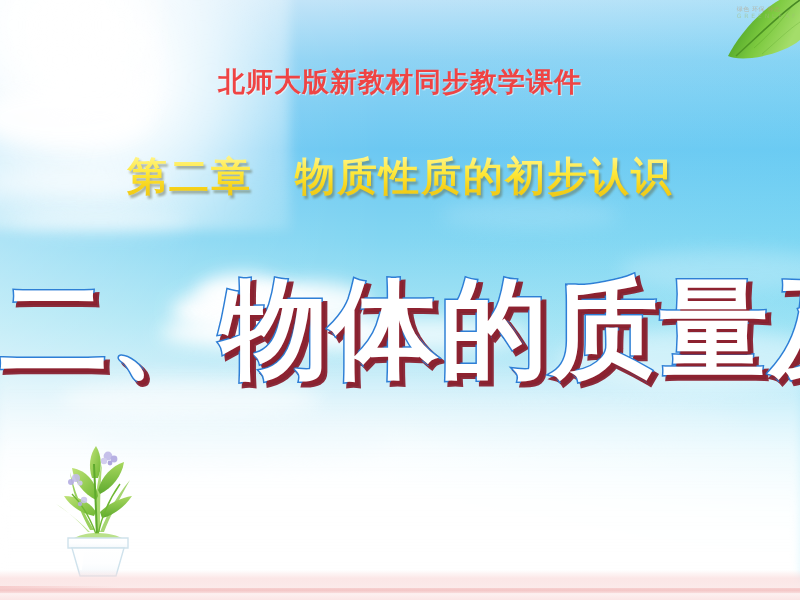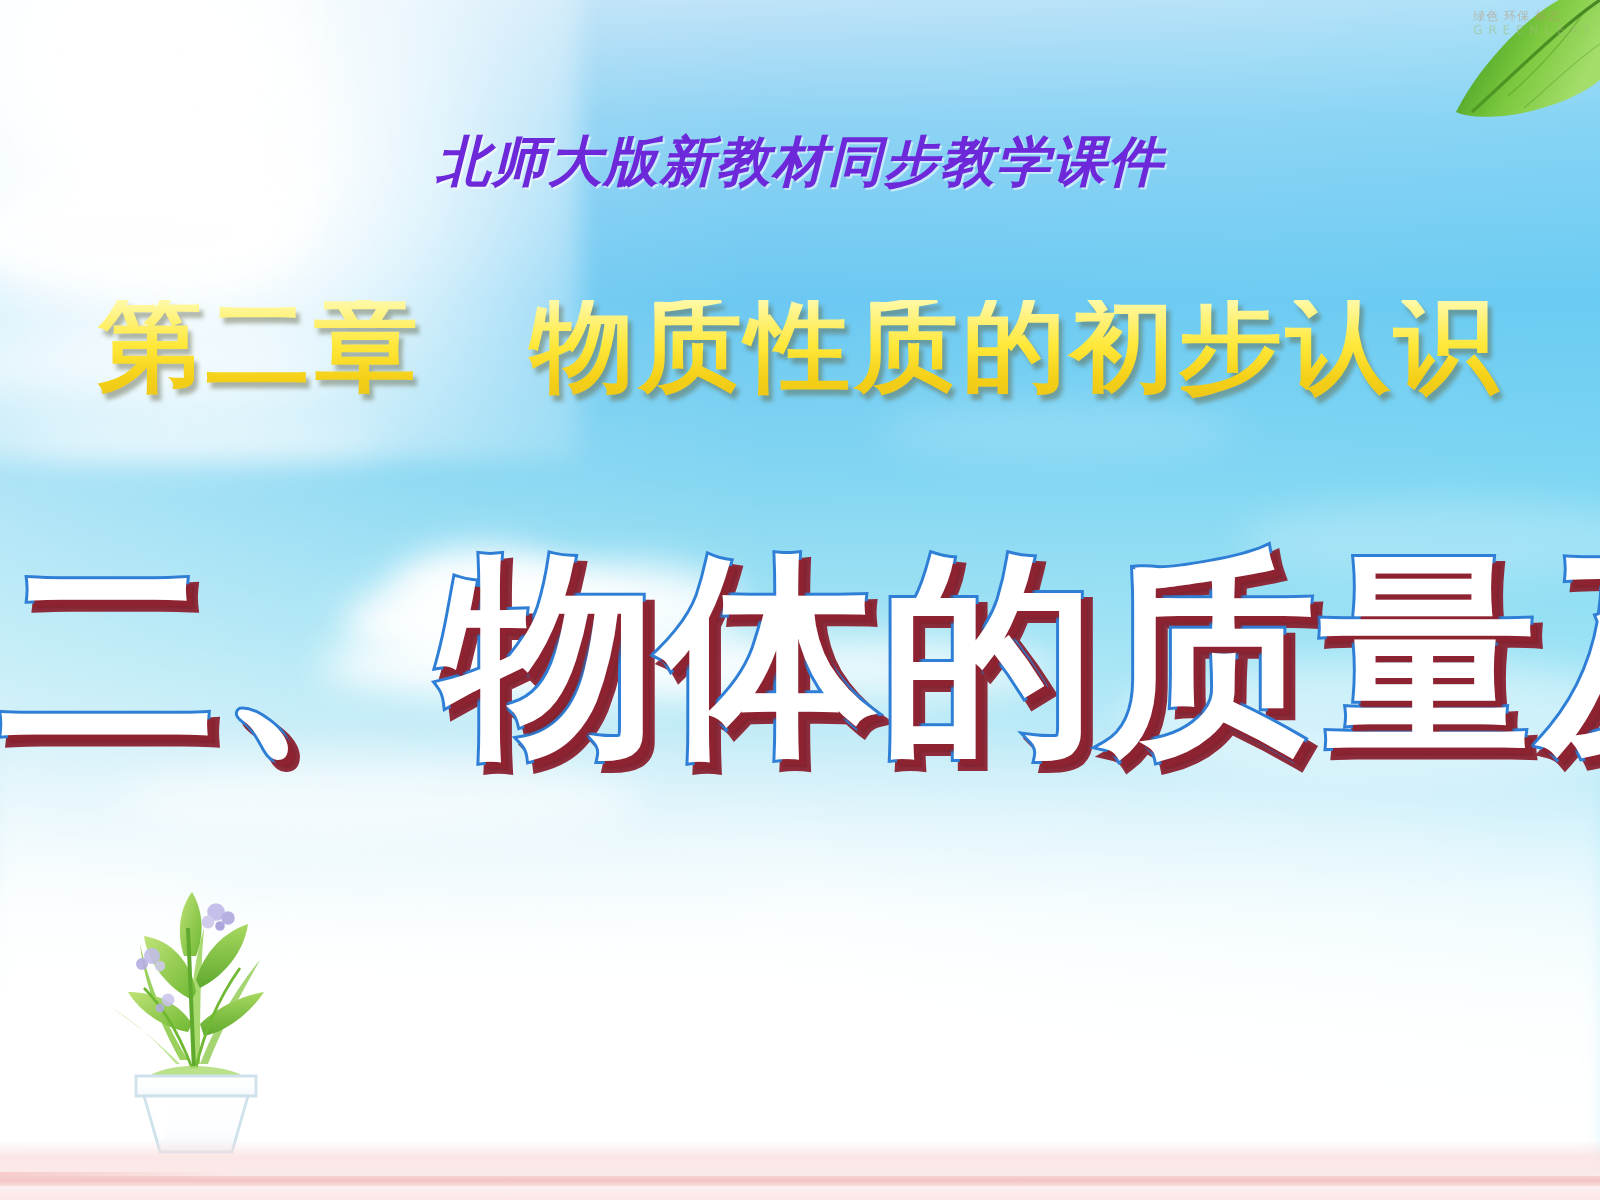--- a/index.html
+++ b/index.html
@@ -189,36 +189,35 @@
     position: absolute;
     left: 0;
     top: 60px;
     width: 800px;
     text-align: center;
     font-family: "DejaVu Sans", "Liberation Sans", sans-serif;
     font-weight: bold;
     font-size: 27px;
     line-height: 44px;
     letter-spacing: 1px;
-    color: #6d28d9;
+    color: #ef4444;
     text-shadow: 1px 1px 0 rgba(255,255,255,0.55);
     white-space: nowrap;
     user-select: none;
-    font-style: italic;
   }
 
   .chapter {
     position: absolute;
     left: 0;
     top: 150px;
     width: 800px;
     text-align: center;
-    font-family: Liberation Mono, monospace;
+    font-family: Liberation Serif, serif;
     font-weight: bold;
-    font-size: 52px;
+    font-size: 40px;
     line-height: 54px;
     letter-spacing: 2px;
     white-space: nowrap;
     user-select: none;
 
     color: #ffe93a;
     background: linear-gradient(to bottom, #fff9a8 0%, #ffe83a 42%, #f5d018 72%, #e9c41a 100%);
     -webkit-background-clip: text;
     background-clip: text;
     -webkit-text-fill-color: transparent;

